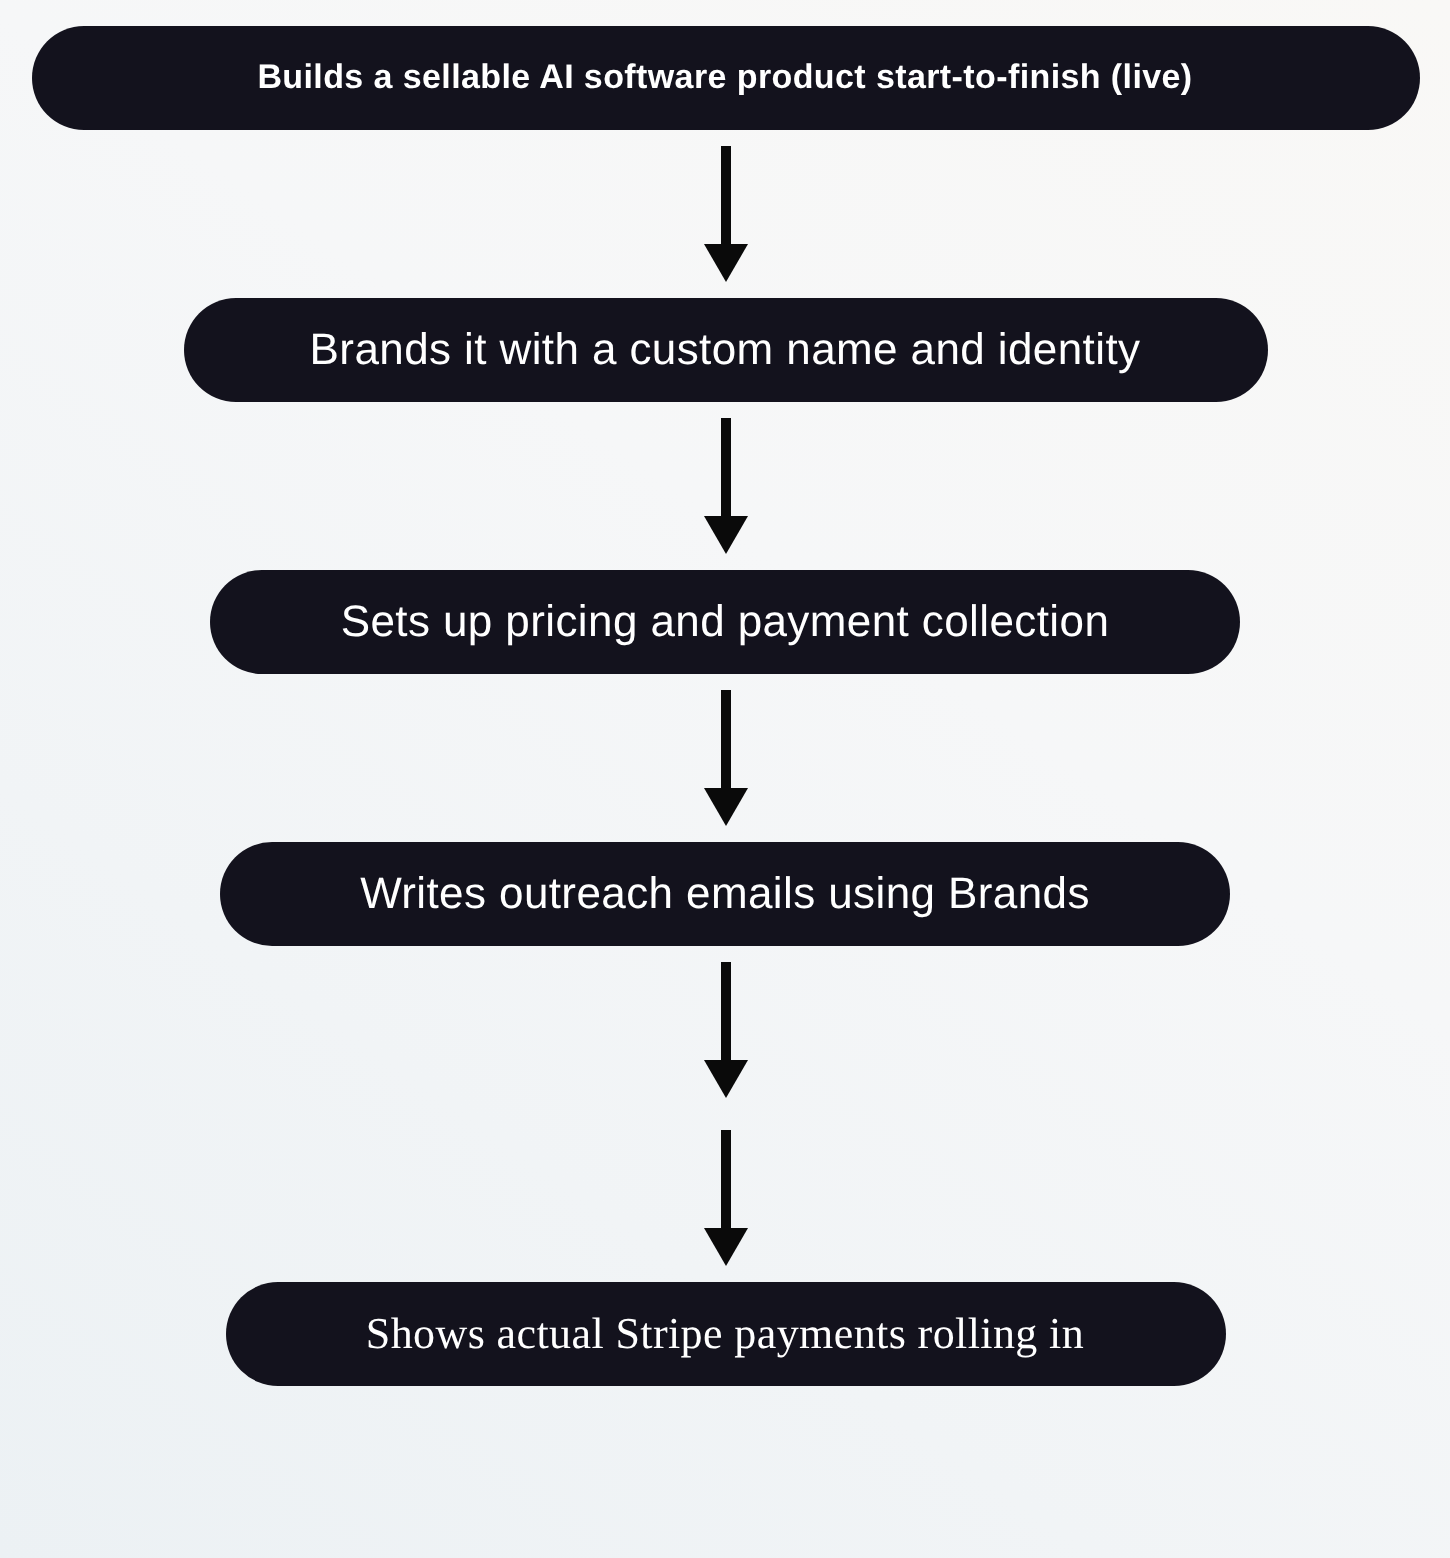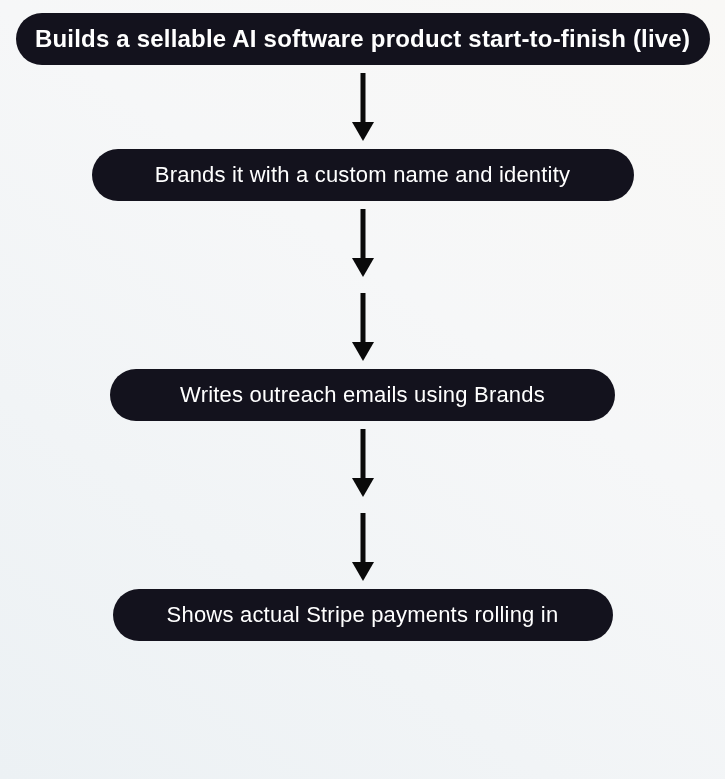--- a/index.html
+++ b/index.html
@@ -27,26 +27,26 @@
     display: flex;
     align-items: center;
     justify-content: center;
     text-align: center;
     white-space: nowrap;
     font-size: 22px;
     font-weight: 400;
     letter-spacing: 0.2px;
     flex: 0 0 auto;
   }
-  .step-1 { width: 694px; font-weight: 700; font-size: 24px; align-items: center; }
+  .step-1 { width: 694px; font-weight: 700; font-size: 17px; align-items: center; }
   .step-2 { width: 542px; justify-content: center; }
   .step-3 { width: 515px; }
   .step-4 { width: 505px; }
   .step-5 { width: 444px; }
-  .step-6 { width: 500px; }
+  .step-6 { width: 500px; font-family: Liberation Serif, serif; }
   .arrow {
     flex: 0 0 auto;
     display: block;
   }
   .arrow line { stroke: #0a0a0a; stroke-width: 5; }
   .arrow polygon { fill: #0a0a0a; }
 </style>
 </head>
 <body>
 
@@ -63,20 +63,23 @@
 
   <div class="pill step-2">
     <span>Brands it with a custom name and identity</span>
   </div>
 
   <svg class="arrow" width="26" height="84" viewBox="0 0 26 84" xmlns="http://www.w3.org/2000/svg">
     <line x1="13" y1="8" x2="13" y2="60"></line>
     <polygon points="2,57 24,57 13,76"></polygon>
   </svg>
 
+  <div class="pill step-3">
+    <span>Sets up pricing and payment collection</span>
+  </div>
 
   <svg class="arrow" width="26" height="84" viewBox="0 0 26 84" xmlns="http://www.w3.org/2000/svg">
     <line x1="13" y1="8" x2="13" y2="60"></line>
     <polygon points="2,57 24,57 13,76"></polygon>
   </svg>
 
   <div class="pill step-4">
     <span>Writes outreach emails using Brands</span>
   </div>
 

